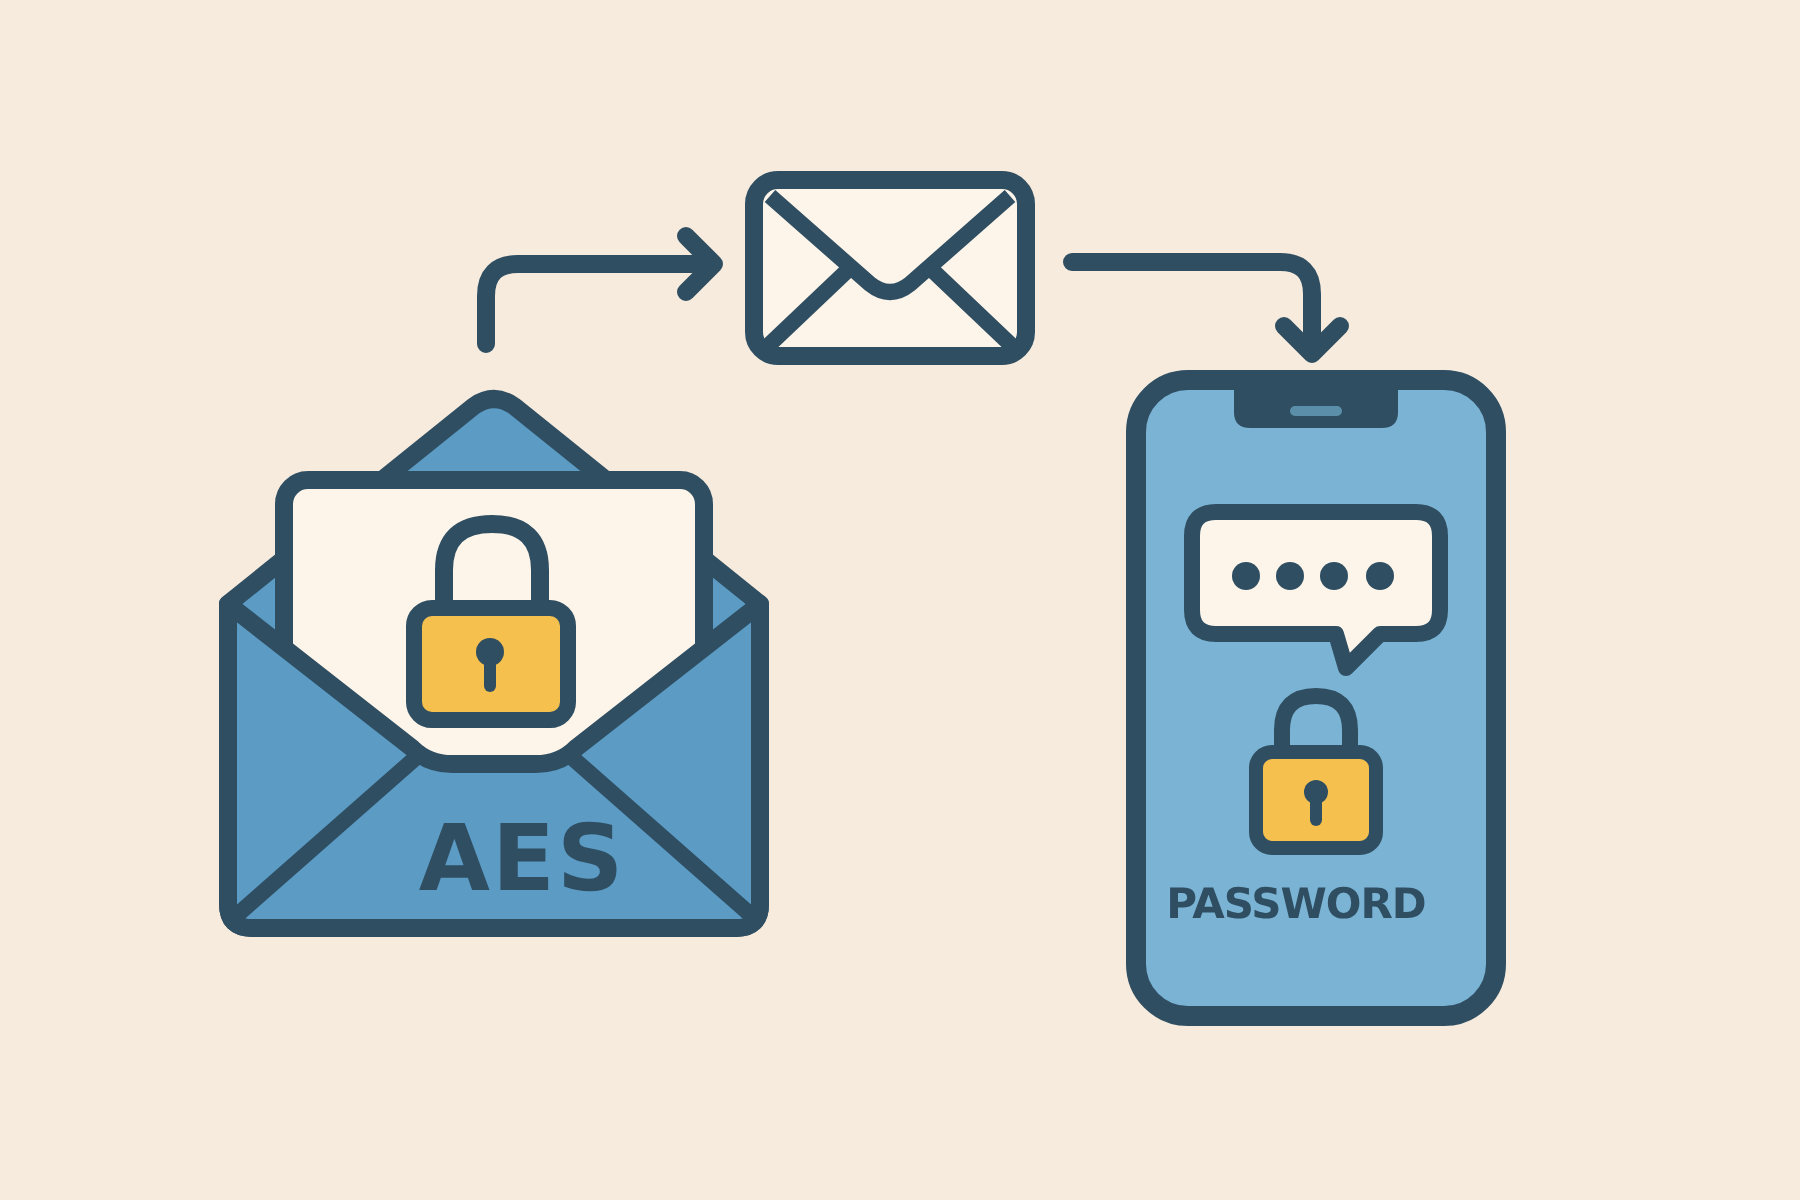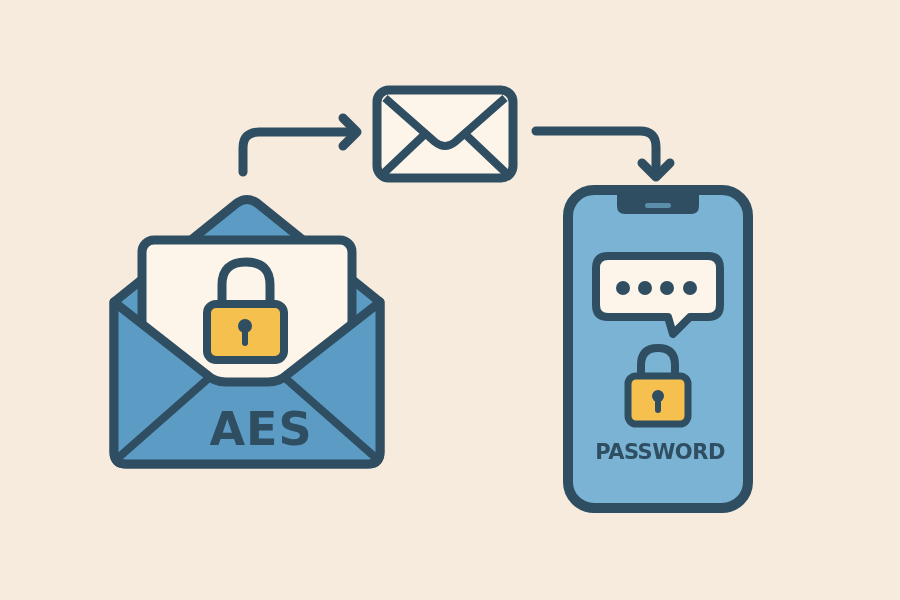--- a/index.html
+++ b/index.html
@@ -1,20 +1,20 @@
 <!DOCTYPE html>
 <html><head>
 <meta charset="utf-8">
 <style>
   html, body { margin:0; padding:0; }
   body { width:900px; height:600px; background:#f6ebdd; overflow:hidden; position:relative; font-family:"DejaVu Sans", sans-serif; }
   svg { position:absolute; left:0; top:0; }
   .label { position:absolute; font-family:"DejaVu Sans", sans-serif; font-weight:bold; color:#2f4e62; text-align:center; }
   #aes-label { left:176px; top:402px; width:170px; font-size:46px; letter-spacing:1px; }
-  #pw-label { left:580px; top:440px; width:160px; font-size:21px; letter-spacing:-0.5px; }
+  #pw-label { left:568px; top:440px; width:160px; font-size:21px; letter-spacing:-0.5px; }
 </style>
 </head>
 <body>
 
 <svg width="900" height="600" viewBox="0 0 900 600">
 
   <g fill="none" stroke="#2f4e62" stroke-width="9" stroke-linecap="round" stroke-linejoin="round">
     <path d="M243 172 V148 Q243 132 259 132 H353"></path>
     <path d="M343 118 L357 132 L343 146"></path>
   </g>

